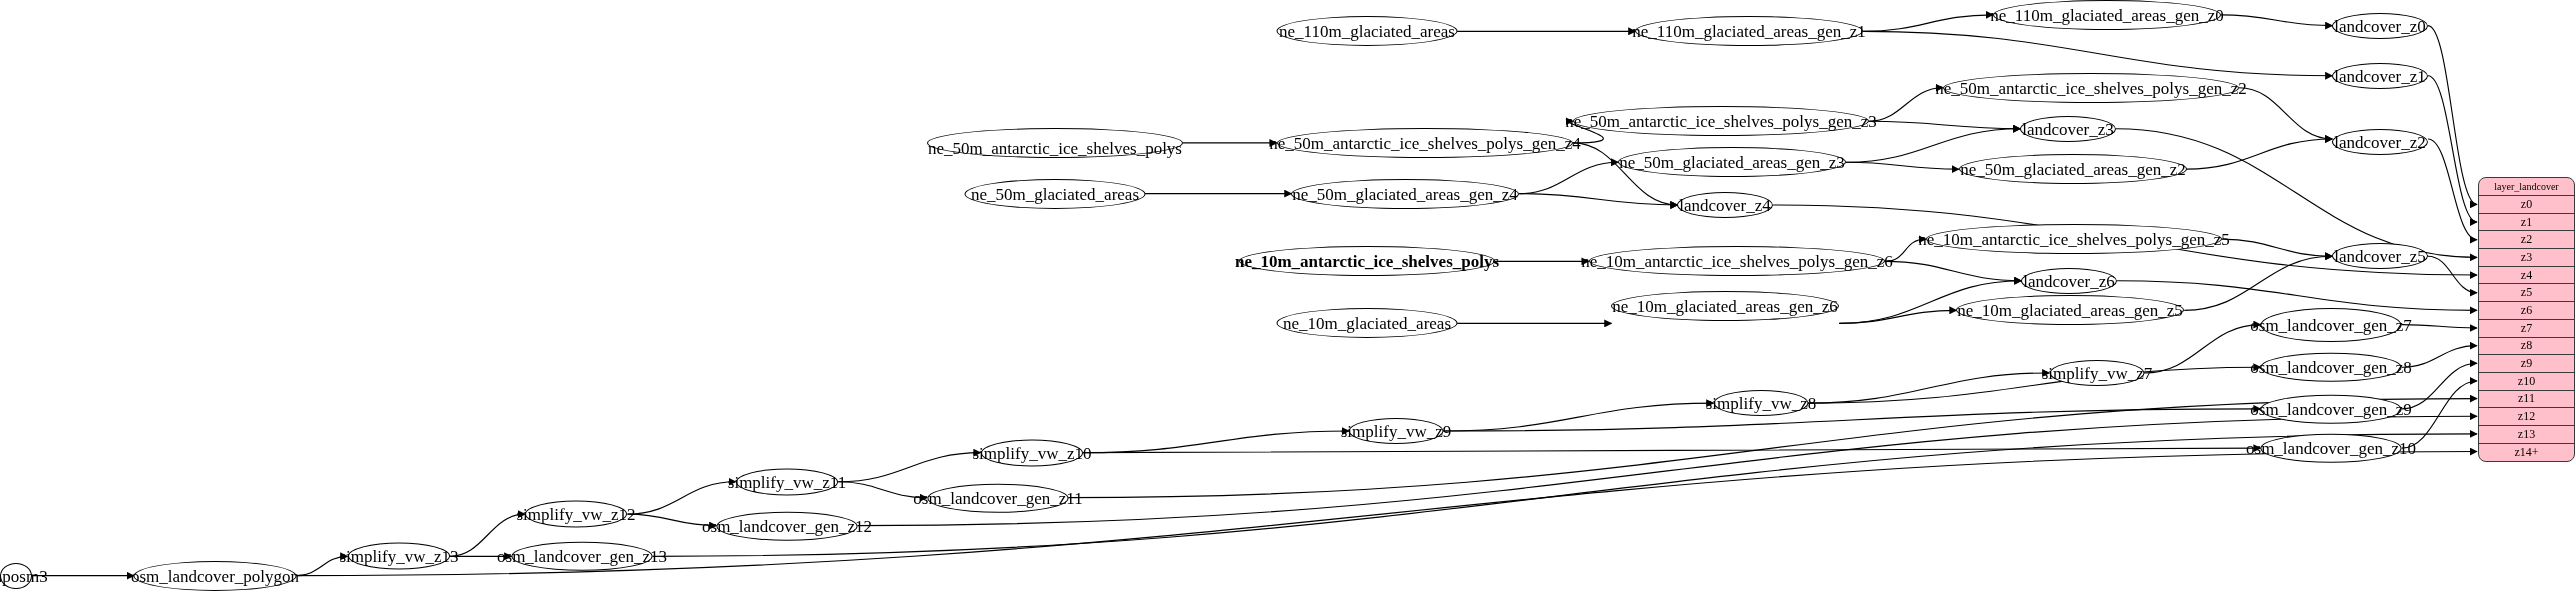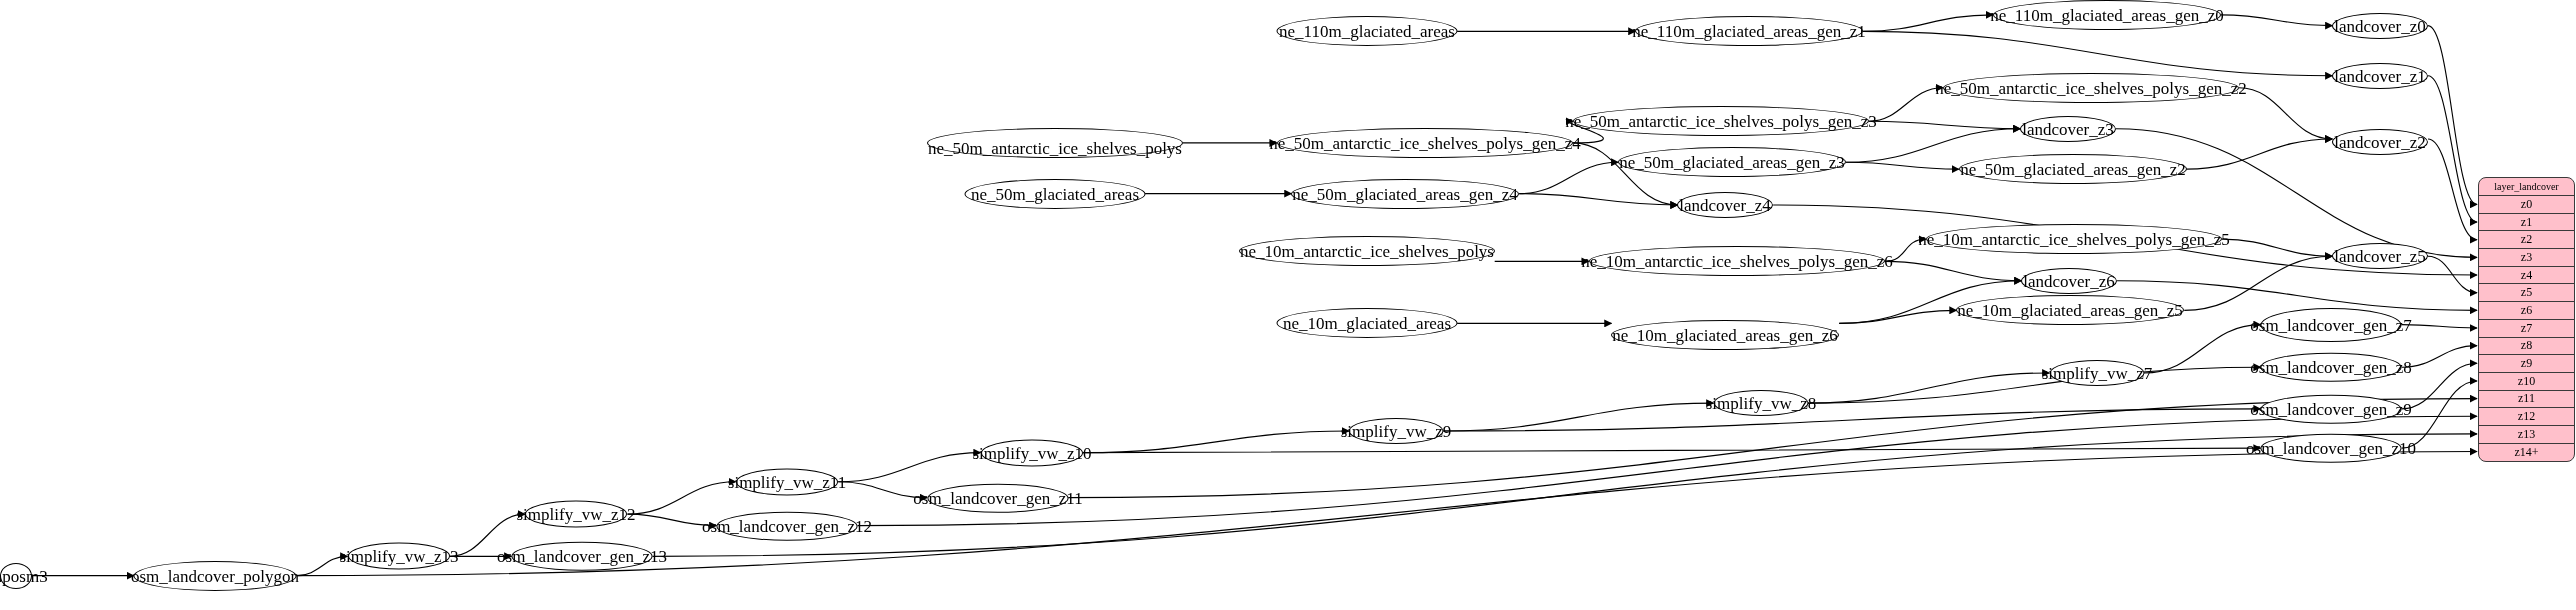--- a/index.html
+++ b/index.html
@@ -194,39 +194,39 @@
       </div>
       <div class="node" style="left: 1732px; top: 162px; width: 228px; height: 30px;">
         <span>ne_50m_glaciated_areas_gen_z3</span>
       </div>
       <div class="node" style="left: 2073px; top: 169px; width: 228px; height: 30px;">
         <span>ne_50m_glaciated_areas_gen_z2</span>
       </div>
       <div class="node" style="left: 1725px; top: 205px; width: 96px; height: 26px;">
         <span>landcover_z4</span>
       </div>
-      <div class="node" style="left: 1367px; top: 251px; width: 256px; height: 30px;">
+      <div class="node" style="left: 1367px; top: 261px; width: 256px; height: 30px; font-weight: bold;">
         <span>ne_10m_antarctic_ice_shelves_polys</span>
       </div>
       <div class="node" style="left: 1737px; top: 261px; width: 296px; height: 30px;">
         <span>ne_10m_antarctic_ice_shelves_polys_gen_z6</span>
       </div>
       <div class="node" style="left: 2074px; top: 239px; width: 296px; height: 30px;">
         <span>ne_10m_antarctic_ice_shelves_polys_gen_z5</span>
       </div>
       <div class="node" style="left: 2380px; top: 256px; width: 96px; height: 26px;">
         <span>landcover_z5</span>
       </div>
       <div class="node" style="left: 2069px; top: 281px; width: 96px; height: 26px;">
         <span>landcover_z6</span>
       </div>
       <div class="node" style="left: 1367px; top: 323px; width: 181px; height: 30px;">
         <span>ne_10m_glaciated_areas</span>
       </div>
-      <div class="node" style="left: 1725px; top: 335px; width: 228px; height: 30px;">
+      <div class="node" style="left: 1725px; top: 306px; width: 228px; height: 30px;">
         <span>ne_10m_glaciated_areas_gen_z6</span>
       </div>
       <div class="node" style="left: 2070px; top: 310px; width: 228px; height: 30px;">
         <span>ne_10m_glaciated_areas_gen_z5</span>
       </div>
       <div class="node" style="left: 2331px; top: 325px; width: 141px; height: 34px;">
         <span>osm_landcover_gen_z7</span>
       </div>
       <div class="node" style="left: 2331px; top: 367px; width: 141px; height: 28.5px;">
         <span>osm_landcover_gen_z8</span>

